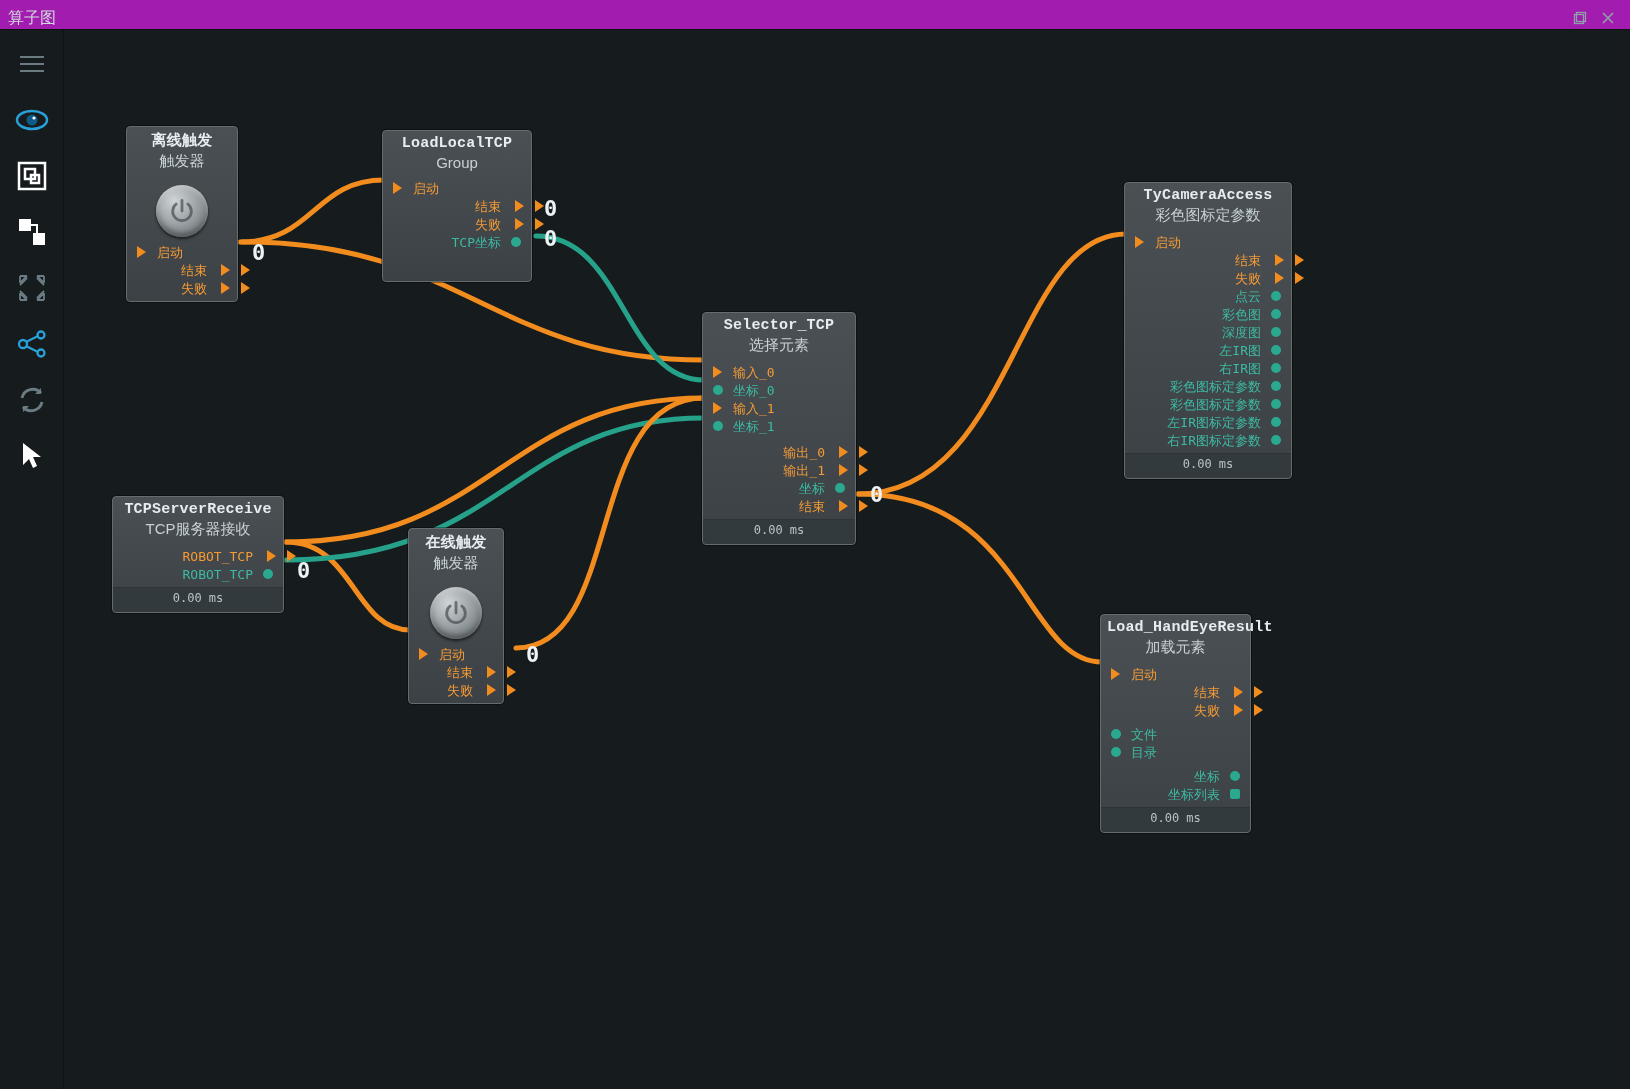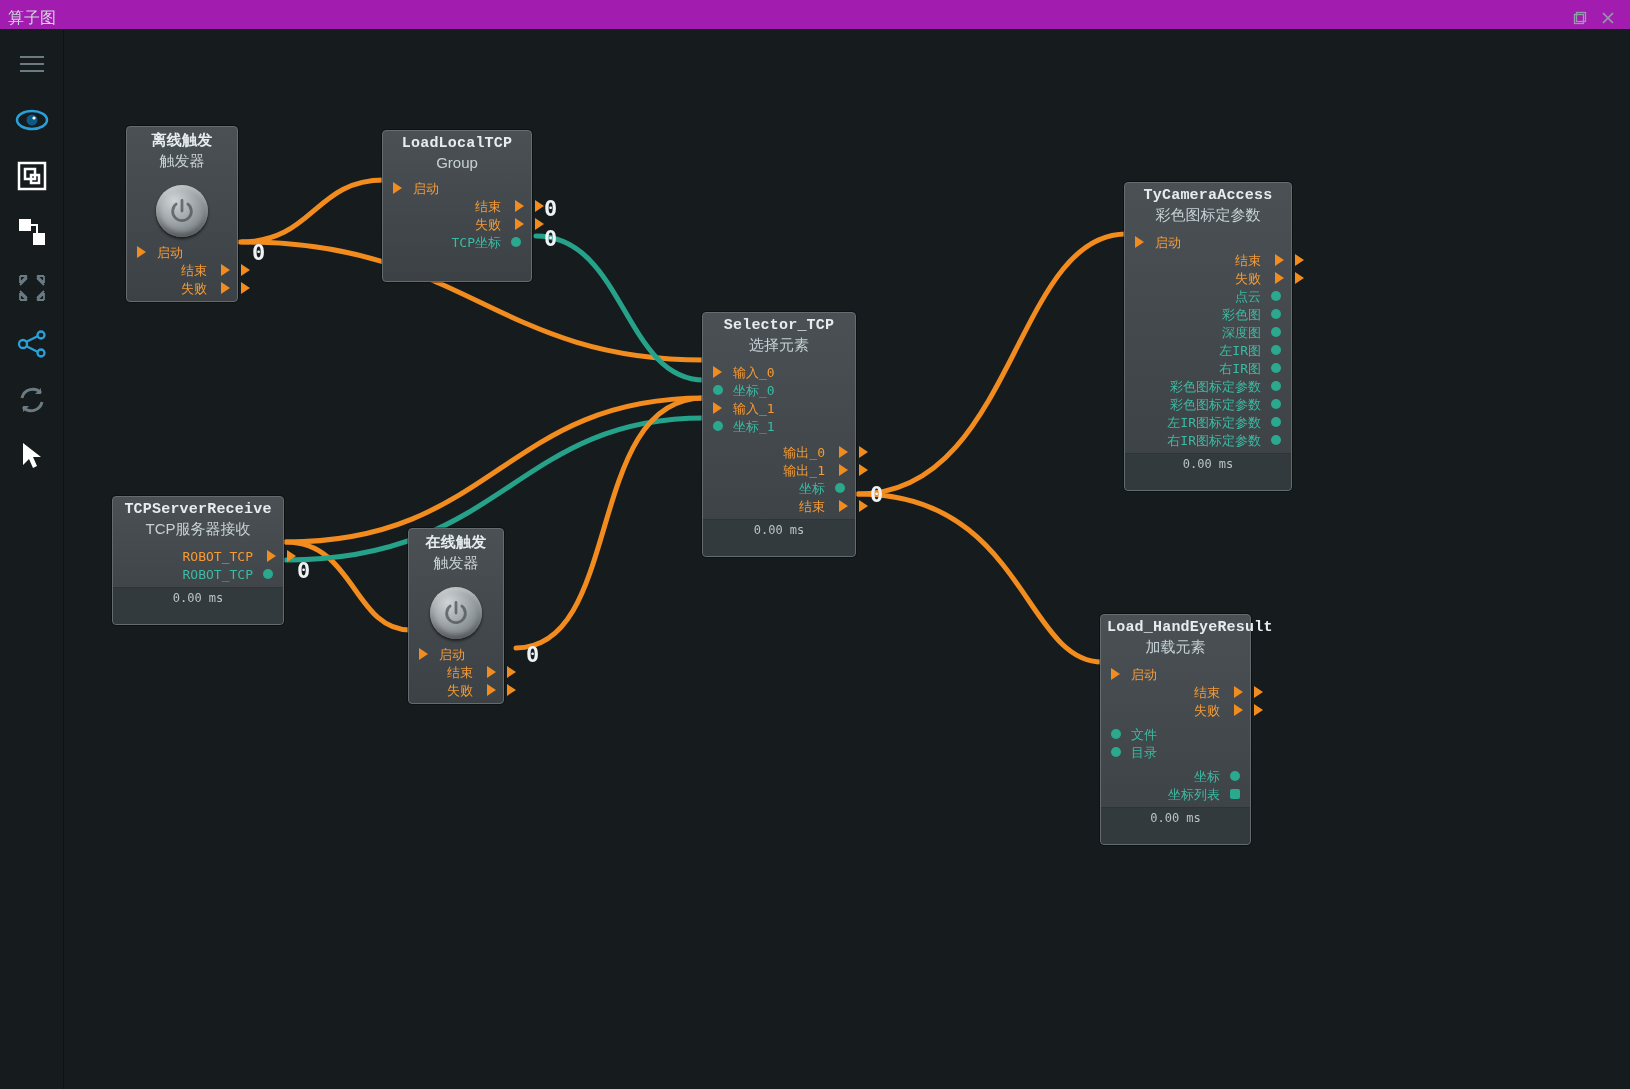--- a/index.html
+++ b/index.html
@@ -21,21 +21,21 @@
   .wire{fill:none;stroke-width:5;stroke-linecap:round;}
   .wire.orange{stroke:#f28c1e;}
   .wire.teal{stroke:#27a28a;}
   .flowlbl{font:600 22px Consolas,monospace;fill:#eef3f5;}
 
   
   .node{position:absolute;background:linear-gradient(#4a5054,#3b4145);border:1px solid #646c70;border-radius:4px;box-shadow:0 0 0 1px rgba(0,0,0,.35);}
   .node .hdr{text-align:center;padding:4px 6px 2px;font-size:15px;color:#e6edf0;font-family:Consolas,"Courier New",monospace;font-weight:600;letter-spacing:.2px;}
   .node .sub{text-align:center;font-size:15px;color:#c7d1d6;padding-bottom:4px;}
   .node .body{position:relative;padding:4px 16px;}
-  .node .footer{text-align:center;font:12px Consolas,monospace;color:#b8c3c8;padding:3px 0 19px;border-top:1px solid #2e3437;background:#333a3e;border-radius:0 0 4px 4px;}
+  .node .footer{text-align:center;font:12px Consolas,monospace;color:#b8c3c8;padding:3px 0 7px;border-top:1px solid #2e3437;background:#333a3e;border-radius:0 0 4px 4px;}
 
   .port{position:relative;height:18px;display:flex;align-items:center;font:500 13px/1 "Microsoft YaHei",Consolas,monospace;padding:0 14px;}
   .port.left{justify-content:flex-start;color:#f59a35;}
   .port.right{justify-content:flex-end;color:#f59a35;}
   .port.data{color:#3dbaa2;}
   .port .pin{position:absolute;width:10px;height:10px;}
   .port.left .pin{left:-6px;}
   .port.right .pin{right:-6px;}
   .pin.flow{width:0;height:0;border-top:6px solid transparent;border-bottom:6px solid transparent;}
   .port.left .pin.flow{border-left:9px solid #f28c1e;}

